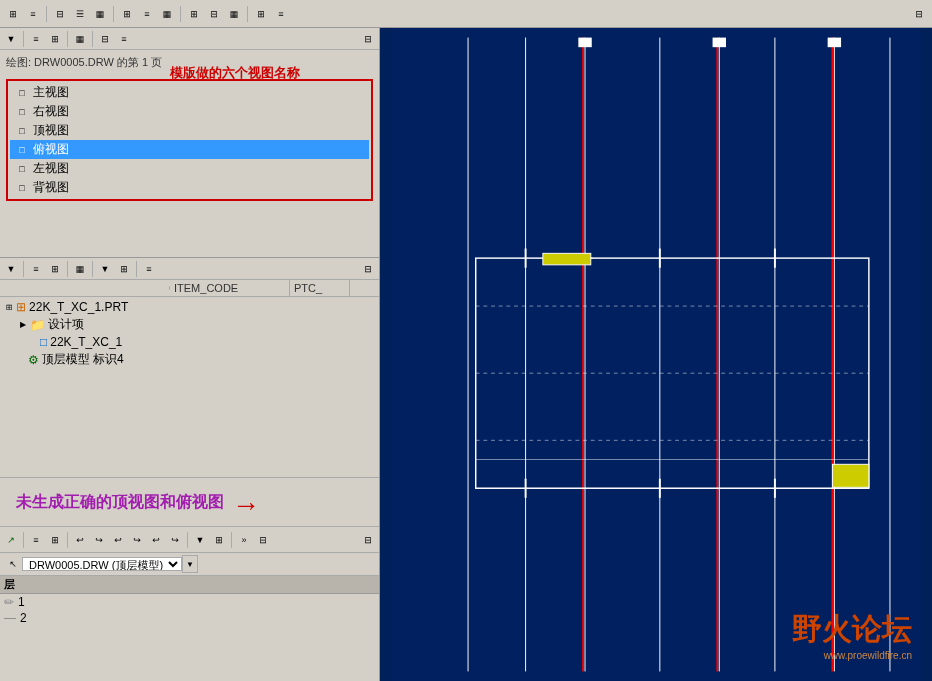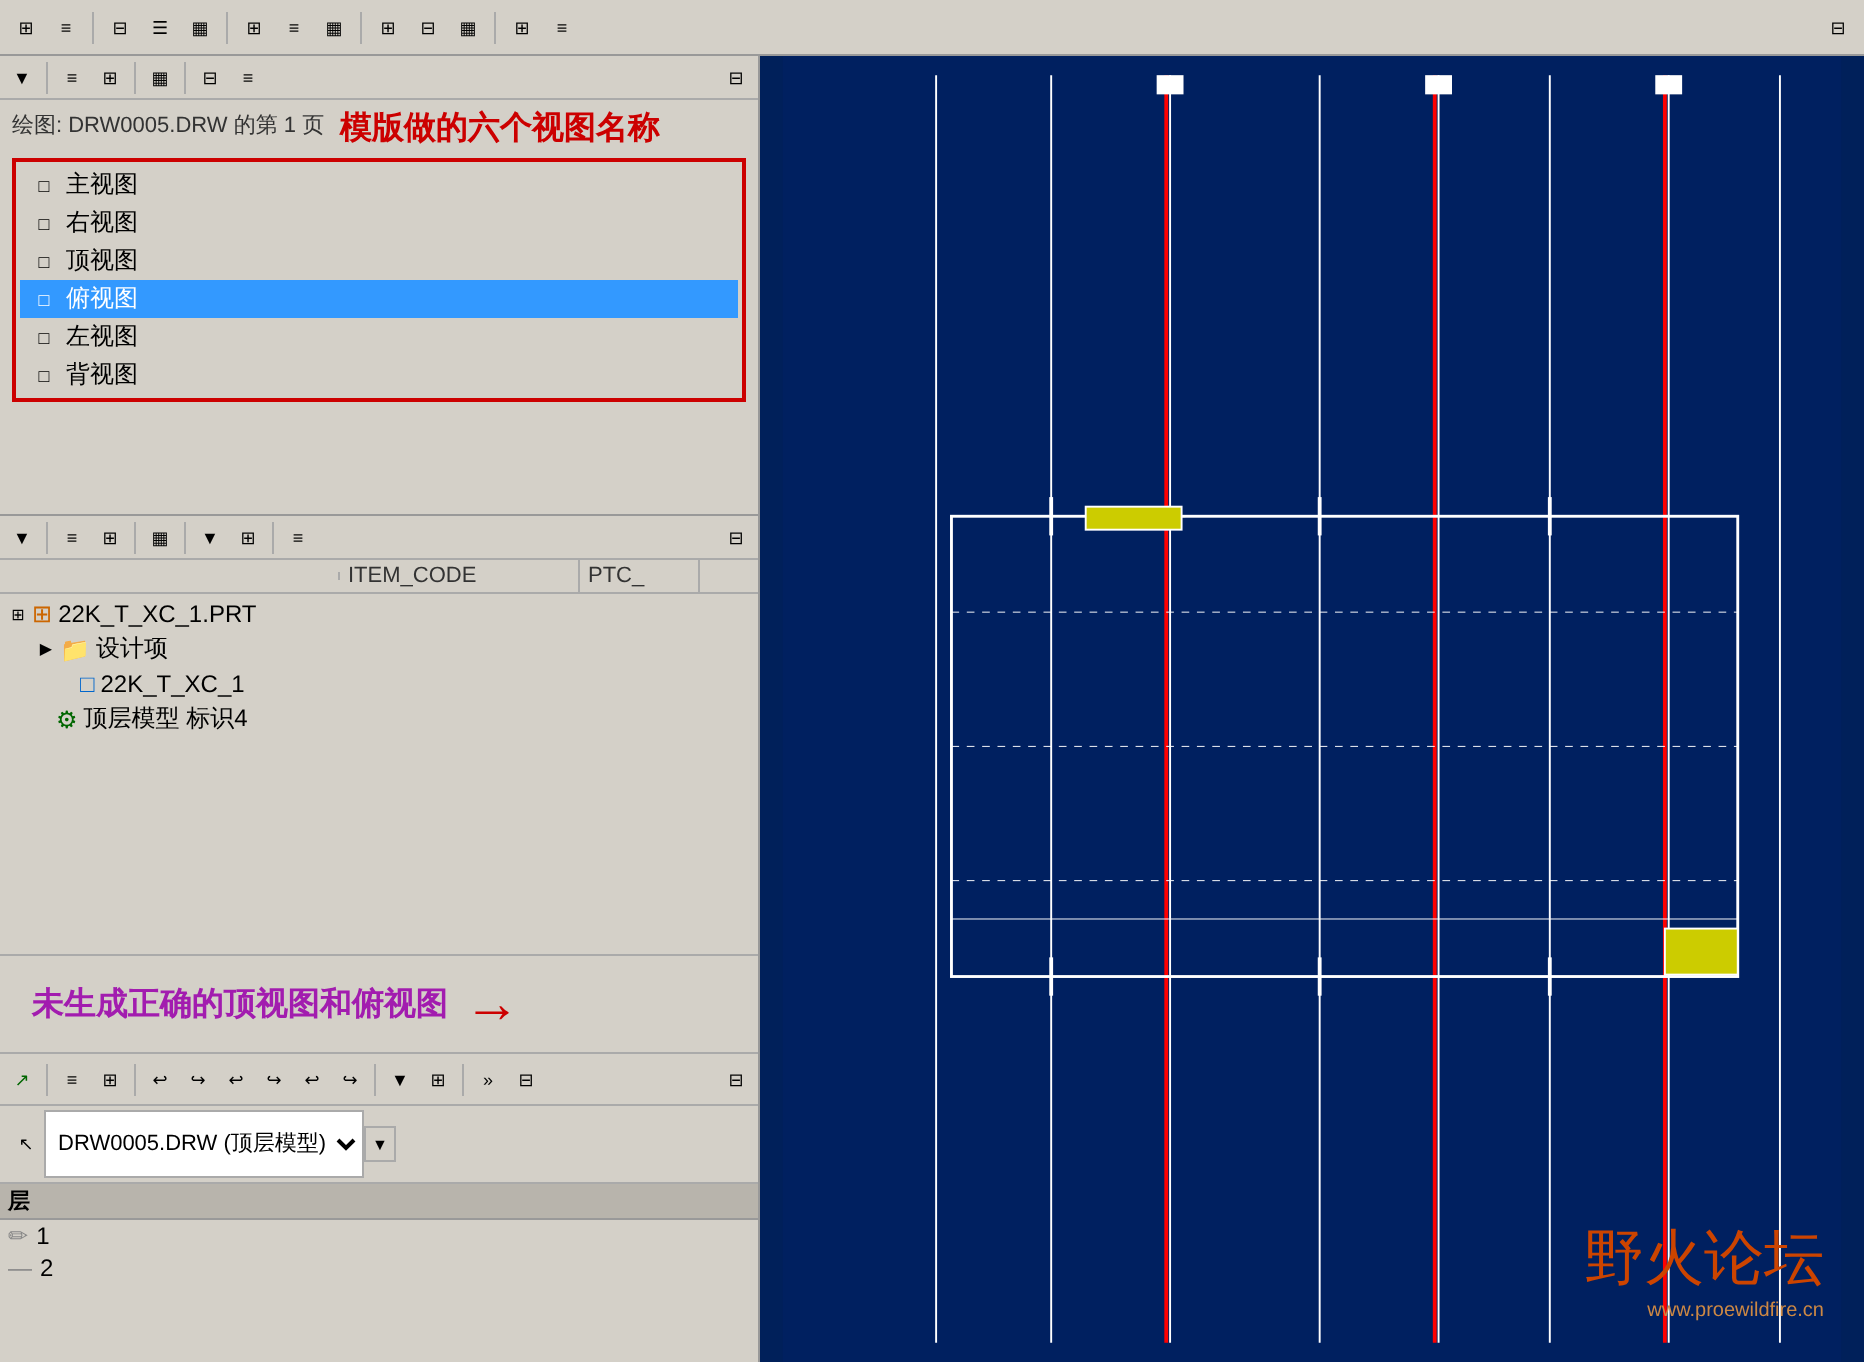--- a/index.html
+++ b/index.html
@@ -190,21 +190,21 @@
     
     .watermark {
       position: absolute;
       bottom: 20px;
       right: 20px;
       text-align: right;
     }
 
     .watermark-logo {
       font-size: 28px;
-      font-weight: normal;
+      font-weight: bold;
       color: #cc4400;
     }
     .watermark-url {
       font-size: 10px;
       color: #cc8844;
     }
 
     
     .bottom-left-section {
       height: 155px;
@@ -226,21 +226,21 @@
     .bottom-model-tree {
       flex: 1;
       overflow-y: auto;
     }
 
     .select-combo {
       background: white;
       border: 1px solid #aaa;
       font-size: 11px;
       padding: 0 2px;
-      height: 34px;
+      height: 14px;
       width: 160px;
     }
     .combo-arrow {
       width: 16px;
       height: 18px;
       background: #d4d0c8;
       border: 1px solid #aaa;
       display: inline-flex;
       align-items: center;
       justify-content: center;
@@ -362,21 +362,21 @@
           <div class="tree-item">
             <span class="tree-item-icon">□</span>
             <span>左视图</span>
           </div>
           <div class="tree-item">
             <span class="tree-item-icon">□</span>
             <span>背视图</span>
           </div>
         </div>
 
-        <div class="annotation-text" style="top: 4px; left: 170px; font-size: 16px; z-index: 10;">模版做的六个视图名称</div>
+        <div class="annotation-text" style="top: 14px; left: 170px; font-size: 13px; z-index: 10;">模版做的六个视图名称</div>
       </div>
     </div>
 
     <div class="model-section" style="flex: 1; display:flex; flex-direction:column; min-height:0;">
       <div class="model-toolbar">
         <div class="tb-icon">▼</div>
         <div class="tb-sep"></div>
         <div class="tb-icon">≡</div>
         <div class="tb-icon">⊞</div>
         <div class="tb-sep"></div>

